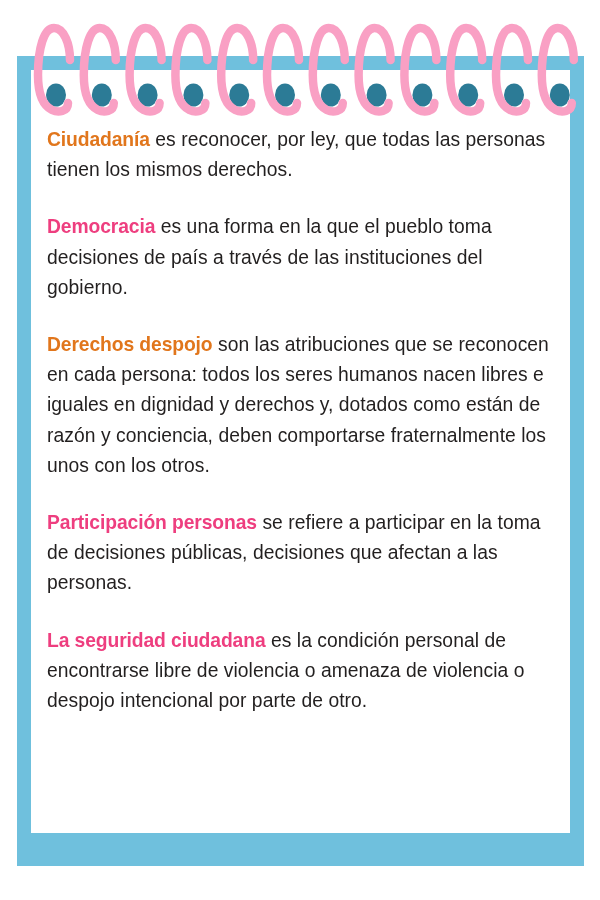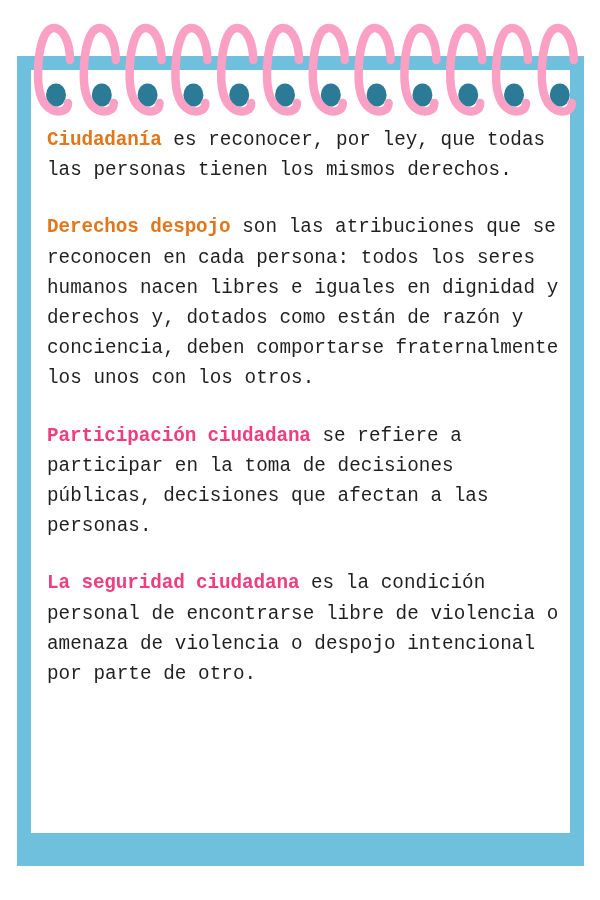--- a/index.html
+++ b/index.html
@@ -12,21 +12,20 @@
     height: 900px;
     overflow: hidden;
     font-family: "Liberation Sans", sans-serif;
   }
 
   #notepad {
     position: relative;
     width: 600px;
     height: 900px;
     background: #ffffff;
-    font-family: Liberation Mono, monospace;
   }
 
   
   .frame {
     position: absolute;
     left: 17px;
     top: 56px;
     width: 567px;
     height: 810px;
     background: #6FC0DD;
@@ -86,22 +85,23 @@
 </head>
 <body>
 
 <div id="notepad">
 
   <div class="frame"></div>
   <div class="paper"></div>
 
   <div class="content">
       <p class="entry"><span class="term orange">Ciudadanía</span><span> es reconocer, por ley, que todas las personas tienen los mismos derechos.</span></p>
+      <p class="entry"><span class="term pink">Democracia</span><span> es una forma en la que el pueblo toma decisiones de país a través de las instituciones del gobierno.</span></p>
       <p class="entry"><span class="term orange">Derechos despojo</span><span> son las atribuciones que se reconocen en cada persona: todos los seres humanos nacen libres e iguales en dignidad y derechos y, dotados como están de razón y conciencia, deben comportarse fraternalmente los unos con los otros.</span></p>
-      <p class="entry"><span class="term pink">Participación ciudadana</span><span> se refiere a participar en la toma de decisiones públicas, decisiones que afectan a las personas.</span></p>
+      <p class="entry"><span class="term pink">Participación personas</span><span> se refiere a participar en la toma de decisiones públicas, decisiones que afectan a las personas.</span></p>
       <p class="entry"><span class="term pink">La seguridad ciudadana</span><span> es la condición personal de encontrarse libre de violencia o amenaza de violencia o despojo intencional por parte de otro.</span></p>
     </div>
 
   <div class="spirals">
     <svg width="600" height="135" viewBox="0 0 600 135" xmlns="http://www.w3.org/2000/svg">
       <g id="holes">
           <ellipse cx="56" cy="95" rx="10" ry="11.5" fill="#2C7B96"></ellipse>
           <ellipse cx="101.8" cy="95" rx="10" ry="11.5" fill="#2C7B96"></ellipse>
           <ellipse cx="147.6" cy="95" rx="10" ry="11.5" fill="#2C7B96"></ellipse>
           <ellipse cx="193.39999999999998" cy="95" rx="10" ry="11.5" fill="#2C7B96"></ellipse>

